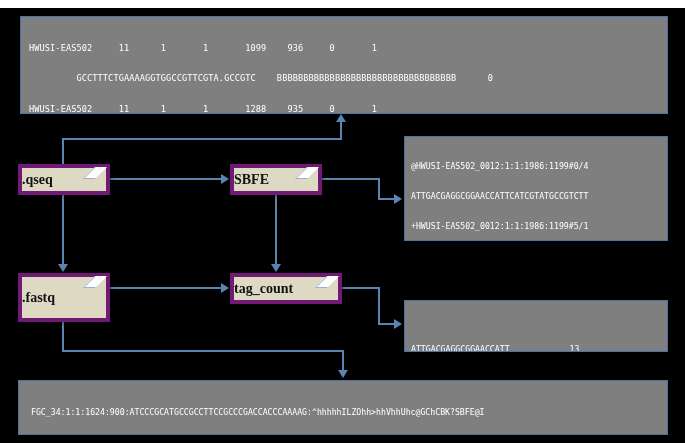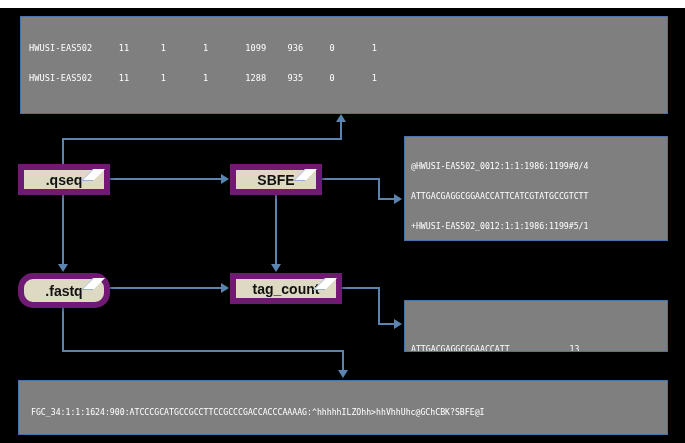--- a/index.html
+++ b/index.html
@@ -65,46 +65,46 @@
     left: 18px; top: 372px; width: 650px; height: 55px;
     padding: 6px 12px;
     font-size: 8.2px;
   }
   #fastq-bottom-box .line { font-size: 8.2px; }
 
   
   .node {
     position: absolute;
     background: #ddd9c3;
-    border: 6px solid #701a75;
+    border: 4px solid #701a75;
     box-sizing: border-box;
     box-shadow: 2px 2px 3px rgba(0,0,0,0.30);
     display: flex;
     align-items: center;
-    justify-content: center;
+    justify-content: flex-start;
     color: #111111;
     font-weight: bold;
     font-size: 14px;
-    font-family: Liberation Sans, sans-serif;
+    font-family: Liberation Serif, serif;
   }
   
   .node::after {
     content: "";
     position: absolute;
     top: -1px; right: -1px;
     width: 11px; height: 11px;
     background: #ffffff;
     border-left: 1px solid #98b0cc;
     border-bottom: 1px solid #98b0cc;
     transform-origin: top right;
     transform: skewX(-45deg);
   }
   #node-qseq     { left: 18px;  top: 156px; width: 92px;  height: 31px; }
   #node-scarf    { left: 230px; top: 156px; width: 92px;  height: 31px; }
-  #node-fastq    { left: 18px;  top: 265px; width: 92px;  height: 35px; border-radius: 15px; }
+  #node-fastq    { left: 18px;  top: 265px; width: 92px;  height: 49px; }
   #node-tagcount { left: 230px; top: 265px; width: 112px; height: 31px; }
 
   
   .conn {
     position: absolute;
     background: #5b84b1;
   }
   .h { height: 2px; }
   .v { width: 2px; }
 
@@ -128,20 +128,21 @@
     border-bottom: 8px solid #5b84b1;
   }
 </style>
 </head>
 <body>
 
 <div id="canvas">
 
   <div id="qseq-data-box" class="data-box">
     <div class="line">HWUSI-EAS502     11      1       1       1099    936     0       1</div>
+    <div class="line">         GCCTTTCTGAAAAGGTGGCCGTTCGTA.GCCGTC    BBBBBBBBBBBBBBBBBBBBBBBBBBBBBBBBBB      0</div>
     <div class="line">HWUSI-EAS502     11      1       1       1288    935     0       1</div>
     
     
     
   </div>
 
   <div id="fastq-data-box" class="data-box">
     <div class="line">@HWUSI-EAS502_0012:1:1:1986:1199#0/4</div>
     <div class="line">ATTGACGAGGCGGAACCATTCATCGTATGCCGTCTT</div>
     <div class="line">+HWUSI-EAS502_0012:1:1:1986:1199#5/1</div>

